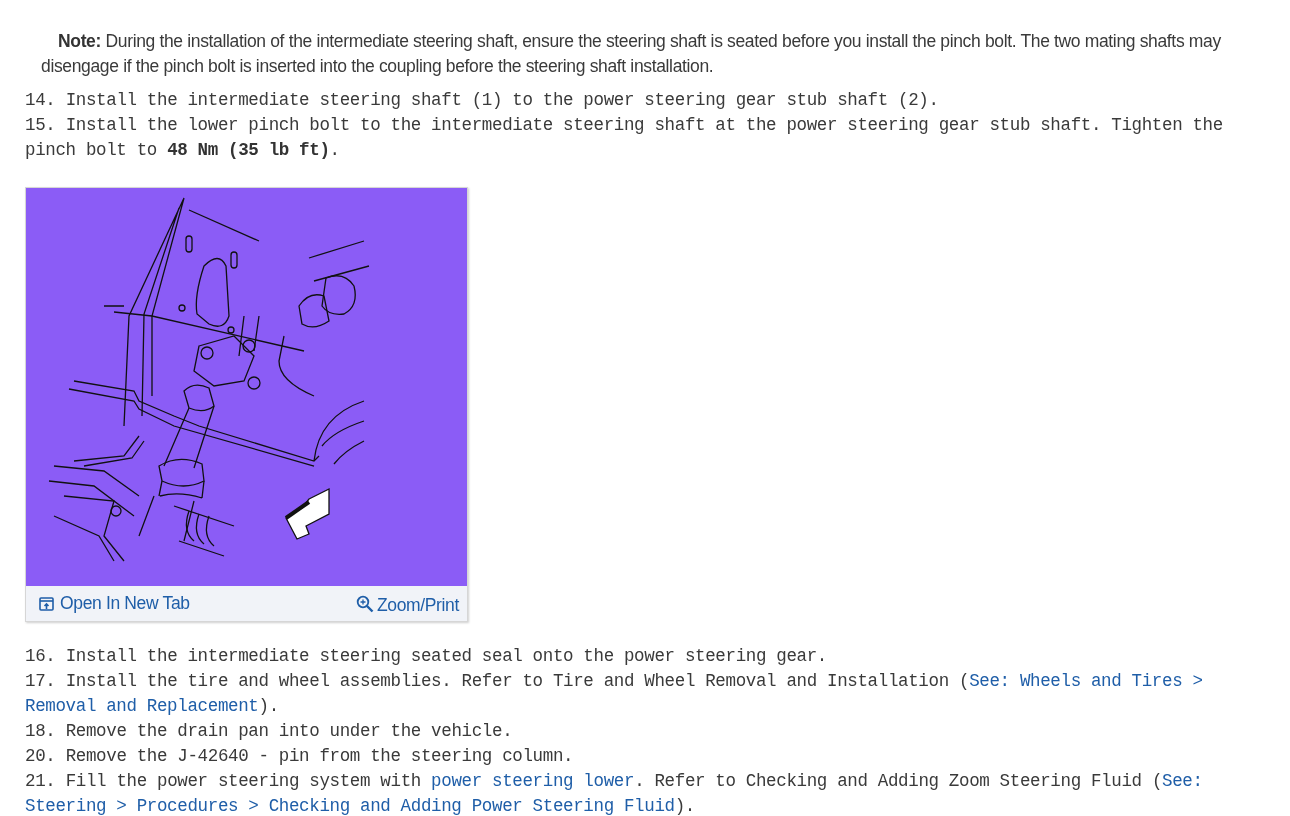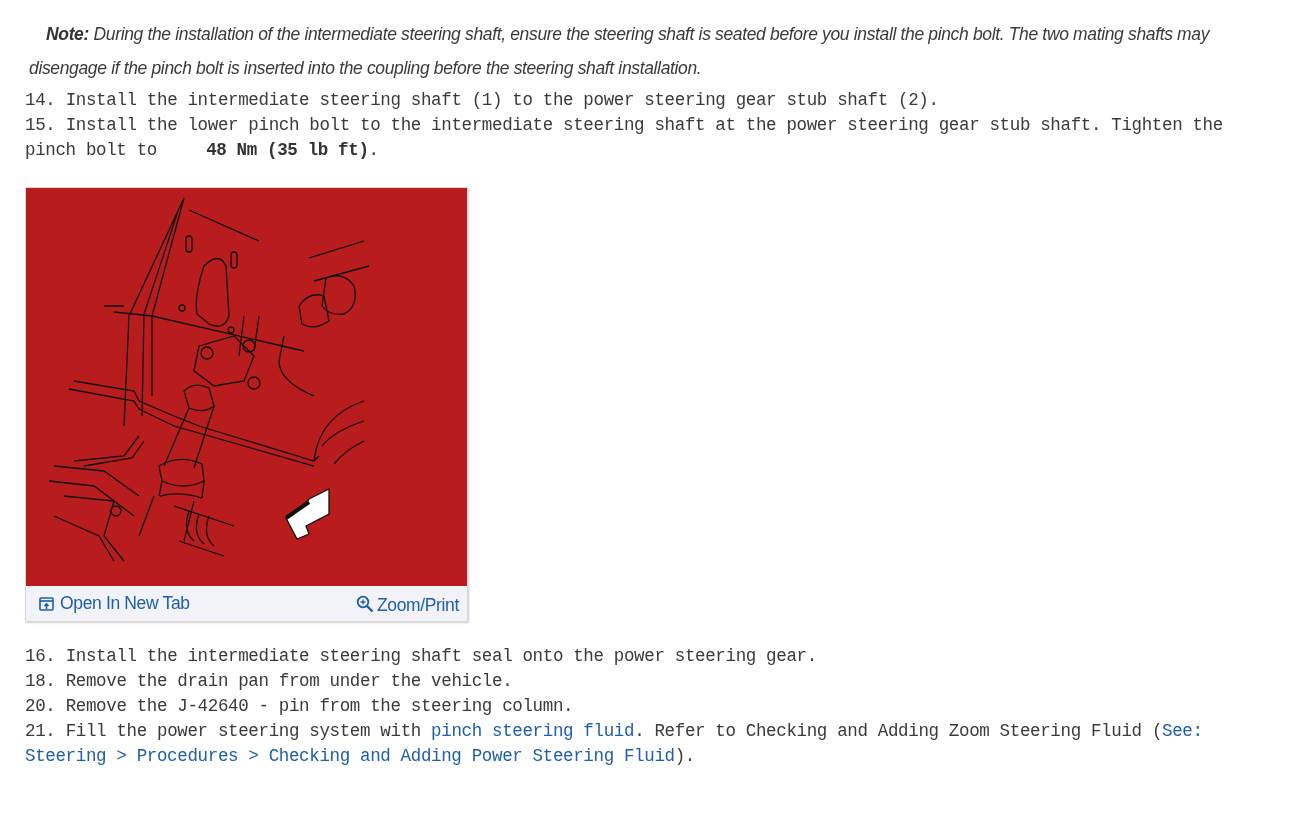--- a/index.html
+++ b/index.html
@@ -4,35 +4,35 @@
   <style>
     html, body { margin: 0; padding: 0; background: #ffffff; }
     body {
       width: 1290px; height: 816px; overflow: hidden; position: relative;
       font-family: "Liberation Sans", sans-serif;
       color: #3a3a3a;
       font-size: 17.5px;
       letter-spacing: -0.35px;
     }
     .content { position: absolute; left: 25px; top: 13px; width: 1240px; }
-    .note { line-height: 34px; margin: 4px; font-style: italic; }
+    .note { line-height: 25px; margin: 16px; }
     .note .indent { display: inline-block; width: 17px; }
     .note b { font-weight: bold; color: #333; }
     .steps { margin: 0; padding: 0; list-style: none; }
     .steps li { line-height: 25px; margin: 0; font-family: Liberation Mono, monospace; }
     .steps.first { position: absolute; top: 75px; left: 0; }
     .steps.second { position: absolute; top: 631px; left: 0; }
-    b.spec { font-weight: bold; color: #333; margin-left: 39px; }
+    b.spec { font-weight: bold; color: #333; }
     a.lnk { color: #1f5ea8; text-decoration: none; }
     .figure {
       position: absolute; left: 0; top: 174px;
       width: 441px; height: 433px;
       border: 1px solid #d6d6d6;
       box-shadow: 1px 1px 2px #cfcfcf;
-      background: #b91c1c;
+      background: #8b5cf6;
     }
     .figure .img { position: absolute; left: 18px; top: 8px; width: 330px; height: 368px; }
     .figure .foot {
       position: absolute; left: 0; right: 0; bottom: 0; height: 35px;
       background: #f1f3f8;
       display: flex; align-items: center; justify-content: space-between;
       padding: 0 8px 0 13px; box-sizing: border-box;
       color: #1f5ea8; font-size: 17.5px;
     }
     .foot .btn { display: flex; align-items: center; gap: 6px; cursor: pointer; }
@@ -108,19 +108,20 @@
           <circle cx="7" cy="7" r="5.3"></circle>
           <path d="M11 11 L16.5 16.5" stroke-width="2.4"></path>
           <path d="M7 4.5 V9.5 M4.5 7 H9.5" stroke-width="1.3"></path>
         </svg>
         <span style="margin-top:4px;">Zoom/Print</span>
       </div>
     </div>
   </div>
 
   <ul class="steps second">
-    <li><span>16.</span> <span>Install the intermediate steering shaft seal onto the power steering gear.</span></li>
-    <li><span>18.</span> <span>Remove the drain pan from under the vehicle.</span></li>
+    <li><span>16.</span> <span>Install the intermediate steering seated seal onto the power steering gear.</span></li>
+    <li><span>17.</span> <span>Install the tire and wheel assemblies. Refer to Tire and Wheel Removal and Installation (</span><a class="lnk">See: Wheels and Tires &gt; Removal and Replacement</a><span>).</span></li>
+    <li><span>18.</span> <span>Remove the drain pan into under the vehicle.</span></li>
     <li><span>20.</span> <span>Remove the J-42640 - pin from the steering column.</span></li>
-    <li><span>21.</span> <span>Fill the power steering system with </span><a class="lnk">pinch steering fluid</a><span>. Refer to Checking and Adding Zoom Steering Fluid (</span><a class="lnk">See: Steering &gt; Procedures &gt; Checking and Adding Power Steering Fluid</a><span>).</span></li>
+    <li><span>21.</span> <span>Fill the power steering system with </span><a class="lnk">power steering lower</a><span>. Refer to Checking and Adding Zoom Steering Fluid (</span><a class="lnk">See: Steering &gt; Procedures &gt; Checking and Adding Power Steering Fluid</a><span>).</span></li>
   </ul>
 
 </div>
 
 </body></html>

